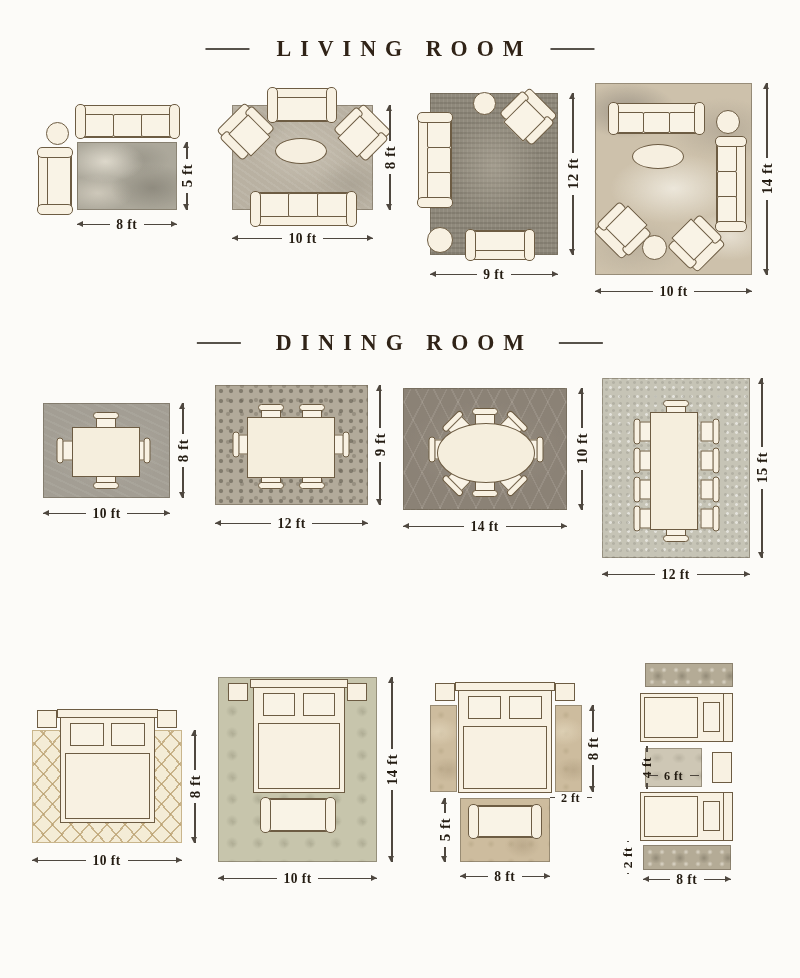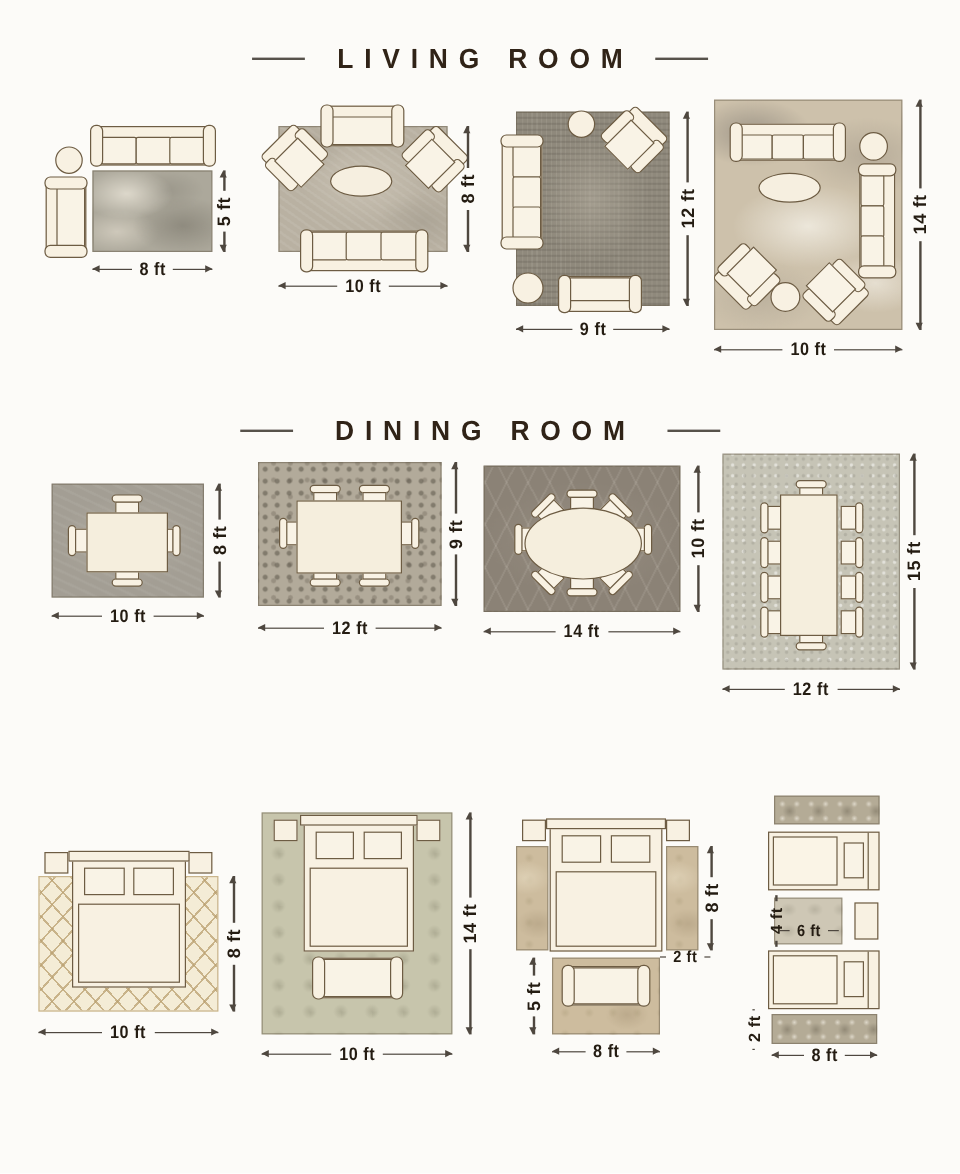--- a/index.html
+++ b/index.html
@@ -1,18 +1,18 @@
 <!DOCTYPE html>
 <html><head>
 <meta charset="utf-8">
 <style>
   * { box-sizing: border-box; margin:0; padding:0; }
   html,body { background:#ffffff; }
   .canvas { position:relative; width:800px; height:978px; background:#fcfbf8; overflow:hidden;
-            font-family:Liberation Sans, sans-serif; }
+            font-family:Liberation Serif, serif; }
 
   
   .sec-title { position:absolute; left:50%; transform:translateX(-50%);
                display:flex; align-items:center; gap:18px; z-index:5; }
   .sec-title .t { font-size:22px; font-weight:bold; letter-spacing:9px; padding-left:9px;
                   color:#30231731; color:#302317; white-space:nowrap; transform:scaleY(1.05); }
   .sec-title .dash { width:44px; height:2.5px; background:#57524b; }
 
   
   .layout { position:absolute; }
@@ -318,21 +318,21 @@
       <span>10 ft</span>
       <div class="ln r"></div>
     </div>
     <div class="dv" style="left:169px; top:13px; height:192px;">
       <div class="ln t"></div>
       <span>14 ft</span>
       <div class="ln b"></div>
     </div>
   </div>
 
-  <div class="sec-title" style="top:346px;gap:26px;">
+  <div class="sec-title" style="top:330px;gap:26px;">
     <div class="dash"></div>
     <div class="t">DINING ROOM</div>
     <div class="dash"></div>
   </div>
 
   <div class="layout" style="left:20px; top:390px; width:190px; height:135px;">
     <div class="rug rug-d1" style="left:23px; top:13px; width:127px; height:95px;"></div>
     <div class="dchair" style="left:73px; top:22px;">
         <div class="bk"></div>
         <div class="st"></div>

